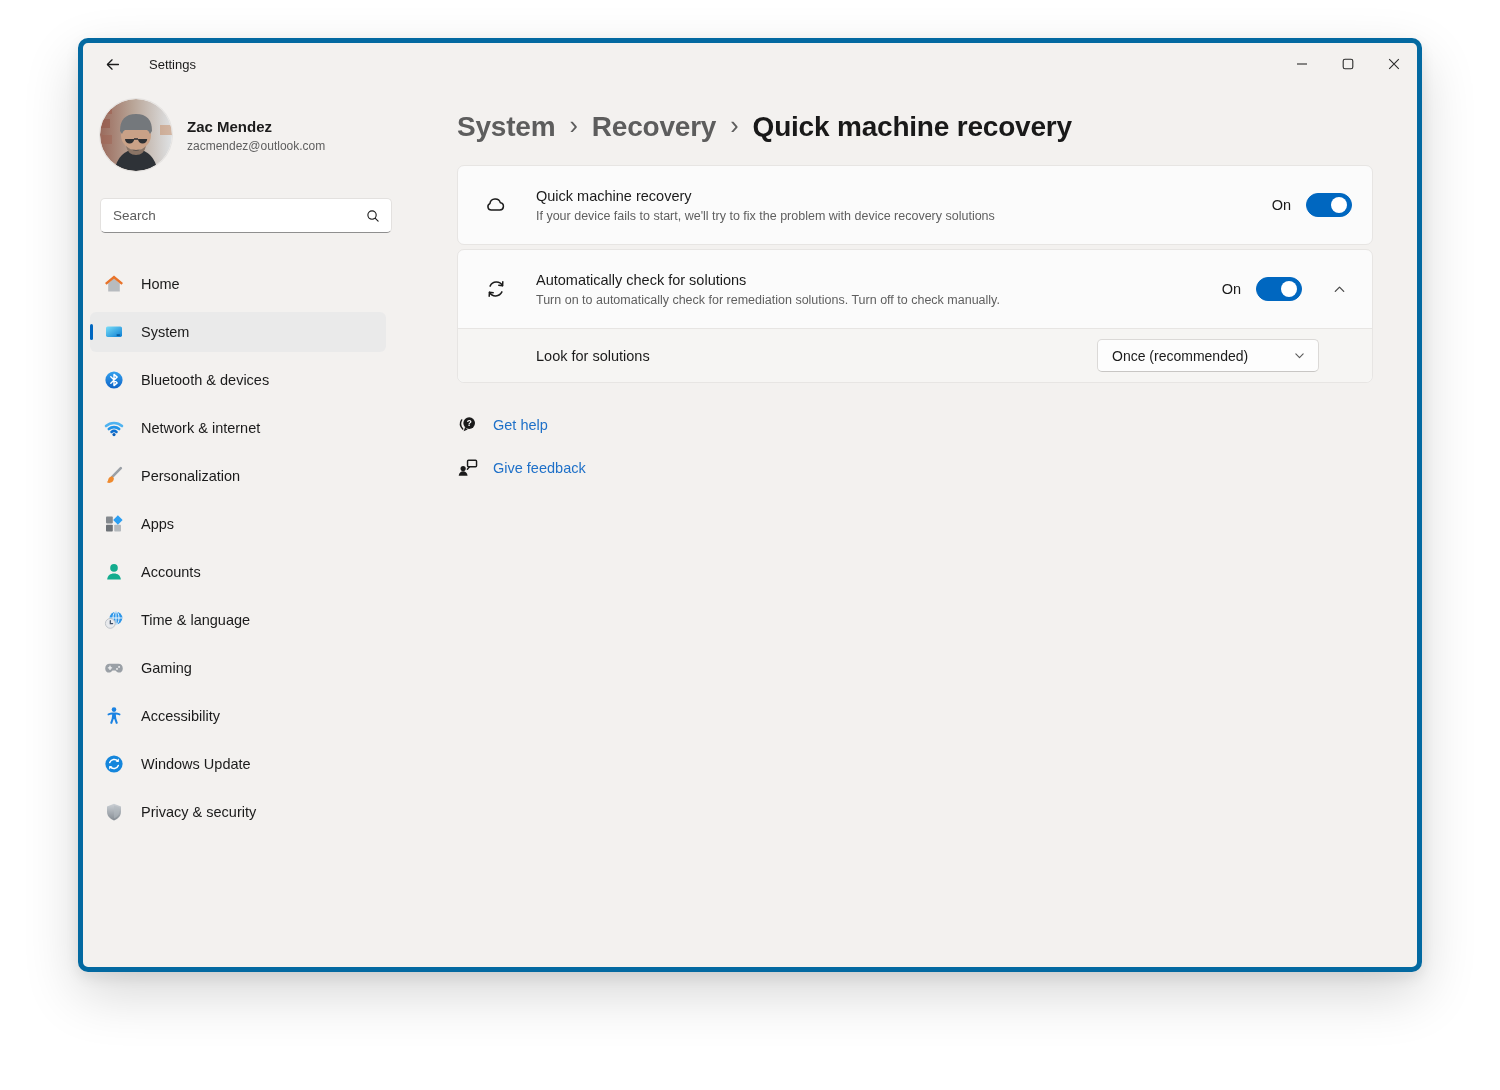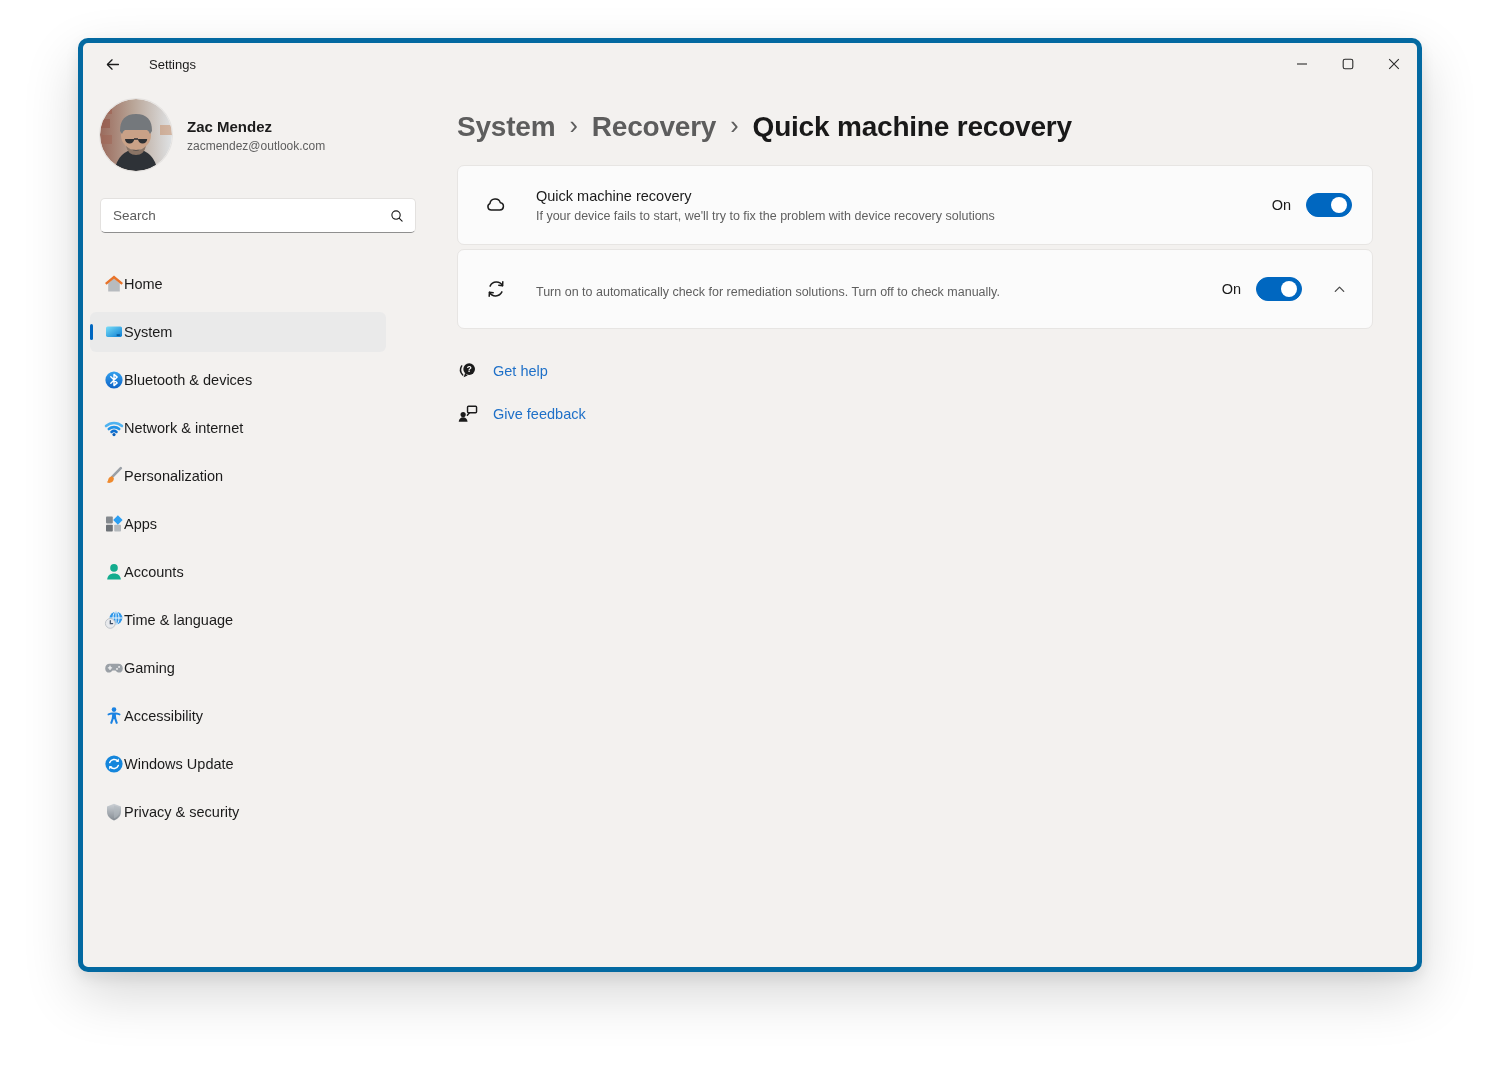--- a/index.html
+++ b/index.html
@@ -26,33 +26,33 @@
   .win-controls { margin-left:auto; display:flex; height:100%; }
   .win-ctrl { width:46px; height:42px; display:flex; align-items:center; justify-content:center; cursor:pointer; }
   .win-ctrl svg { width:12px; height:12px; }
   
   .sidebar { position:absolute; left:0; top:42px; width:374px; bottom:0; }
   .profile { display:flex; align-items:center; gap:15px; padding:14px 0 0 17px; cursor:pointer; }
   .avatar { width:72px; height:72px; border-radius:50%; overflow:hidden; flex:0 0 auto; box-shadow:0 0 0 1px rgba(0,0,0,.06); }
   .profile-name { font-size:15px; font-weight:700; color:#1b1b1b; }
   .profile-email { font-size:12px; color:#5f5f5f; margin-top:4px; }
   .searchbox {
-    position:absolute; left:17px; top:113px; width:316px; height:35px;
+    position:absolute; left:17px; top:113px; width:292px; height:35px;
     background:#ffffff; border:1px solid #e3e1df; border-bottom:1px solid #8f8f8f;
     border-radius:5px; display:flex; align-items:center; padding:0 10px 0 12px;
   }
   .searchbox input {
     border:none; outline:none; background:transparent; flex:1;
     font-size:13.5px; color:#1b1b1b; font-family:inherit;
   }
   .searchbox input::placeholder { color:#5d5d5d; }
   .searchbox svg { width:16px; height:16px; flex:0 0 auto; }
   .nav { position:absolute; left:7px; top:179px; width:296px; display:flex; flex-direction:column; gap:8px; }
   .nav-item {
-    height:40px; display:flex; align-items:center; 
+    height:40px; display:flex; align-items:center; gap:17px;
     padding-left:14px; border-radius:6px; cursor:pointer; position:relative;
     font-size:14.5px; color:#1b1b1b;
   }
   .nav-item.selected { background:var(--selected-item-bg, #eaeaea); }
   .nav-item.selected::before {
     content:""; position:absolute; left:0; top:12px; bottom:12px; width:3px;
     border-radius:2px; background:var(--accent, #0067C0);
   }
   .nav-icon { width:20px; height:20px; flex:0 0 auto; }
   .nav-icon svg { width:20px; height:20px; display:block; }
@@ -375,31 +375,41 @@
         <div class="card-row">
           <span class="row-icon">
             <svg viewBox="0 0 24 24" fill="none" stroke="#1b1b1b" stroke-width="1.5" stroke-linecap="round" stroke-linejoin="round">
                 <path d="M18.5 8.6A7 7 0 0 0 6.1 9.1"></path>
                 <path d="M18.8 4.8l-.2 3.9-3.8-.4"></path>
                 <path d="M5.5 15.4A7 7 0 0 0 17.9 14.9"></path>
                 <path d="M5.2 19.2l.2-3.9 3.8.4"></path>
               </svg>
           </span>
           <span class="row-text">
+            <div class="row-title">Automatically check for solutions</div>
             <div class="row-desc">Turn on to automatically check for remediation solutions. Turn off to check manually.</div>
           </span>
           <span class="toggle-group">
             <span class="on-label">On</span>
             <span class="toggle">
                 <span class="knob"></span>
               </span>
           </span>
           <span class="expander-chevron">
             <svg viewBox="0 0 16 16" fill="none" stroke="#4a4a4a" stroke-width="1.4" stroke-linecap="round" stroke-linejoin="round">
                 <path d="M3.5 10 8 5.5 12.5 10"></path>
+              </svg>
+          </span>
+        </div>
+        <div class="sub-row">
+          <span class="sub-label">Look for solutions</span>
+          <span class="dropdown">
+            <span>Once (recommended)</span>
+            <svg viewBox="0 0 16 16" fill="none" stroke="#5a5a5a" stroke-width="1.4" stroke-linecap="round" stroke-linejoin="round">
+                <path d="M3.5 6 8 10.5 12.5 6"></path>
               </svg>
           </span>
         </div>
       </div>
 
     </div>
 
     <div class="links">
       <div class="link-row">
         <svg viewBox="0 0 24 24">

